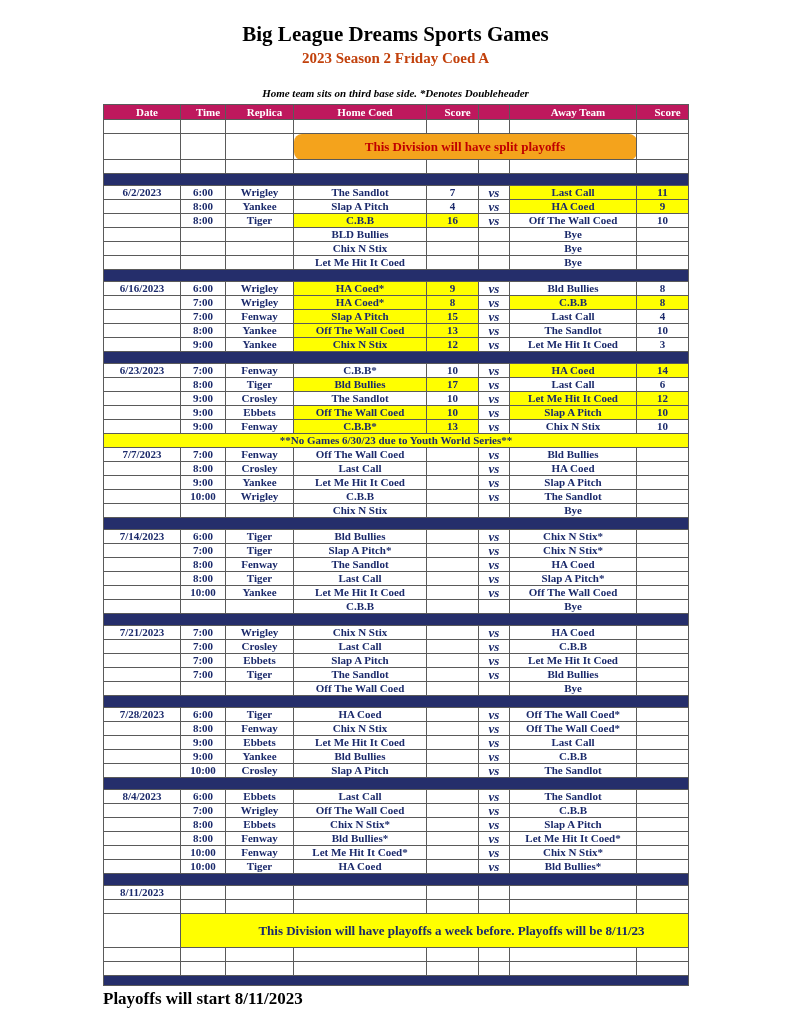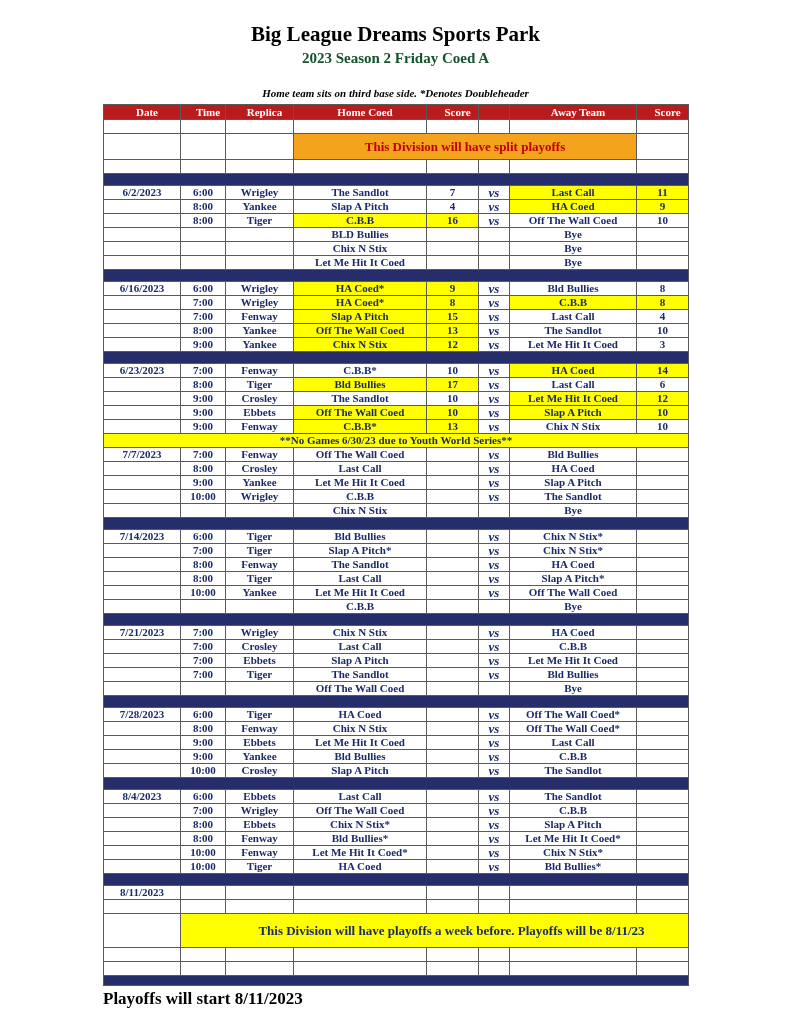--- a/index.html
+++ b/index.html
@@ -1,44 +1,44 @@
 <!DOCTYPE html>
 <html><head>
 <meta charset="utf-8">
 <style>
   html,body { margin:0; padding:0; background:#ffffff; }
   body { width:791px; height:1024px; font-family:"Liberation Serif", serif; }
   .page { position:relative; width:791px; height:1024px; background:#fff; overflow:hidden; }
   .header-block { text-align:center; padding-top:22px; }
   .title { font-size:21px; font-weight:bold; color:#000; margin:0; font-family:"Liberation Serif", serif; }
-  .subtitle { font-size:15px; font-weight:bold; color:#14532d; margin:3px 0 0 0; }
+  .subtitle { font-size:15px; font-weight:bold; color:#c2410c; margin:3px 0 0 0; }
   .note-line { font-size:11px; font-weight:bold; font-style:italic; color:#000; margin:20px 0 5px 0; }
   table.sched { border-collapse:collapse; table-layout:fixed; margin-left:103px; width:585px; }
   .sched th, .sched td {
     border:1px solid #5a5a5a; padding:0 2px;
     font-family:"Liberation Serif", serif; font-weight:bold;
     font-size:11px; color:#1b2a6b; text-align:center;
     height:13px; line-height:13px; white-space:nowrap; overflow:hidden;
   }
-  .sched th { background:#b91c1c; color:#ffffff; height:14px; font-size:11px;padding-left:12px; }
+  .sched th { background:#be185d; color:#ffffff; height:14px; font-size:11px;padding-left:12px; }
   td.sep  { background:#252e6b; height:11px; }
   td.bar  { background:#252e6b; height:9px; }
   td.hl   { background:#ffff00; }
-  td.orange  { background:#f4a31c; color:#c00000; font-size:13px; height:25px; }
+  td.orange  { background:#f4a31c; color:#c00000; font-size:13px; height:25px;border-radius:8px; }
   td.note    { background:#ffff00; font-size:11px; }
   td.playoff { background:#ffff00; font-size:13px; height:33px;padding-left:36px; }
   td.vs { font-style:italic; font-size:13px; }
   .footer-note { margin:3px 0 0 103px; font-size:17px; font-weight:bold; color:#000; }
 </style>
 </head>
 <body>
 
 <div class="page">
   <div class="header-block">
-    <div class="title">Big League Dreams Sports Park</div>
+    <div class="title">Big League Dreams Sports Games</div>
     <div class="subtitle">2023 Season 2 Friday Coed A</div>
     <div class="note-line">Home team sits on third base side.  *Denotes Doubleheader</div>
   </div>
 
   <table class="sched">
     <colgroup>
       <col style="width:77px">
         <col style="width:45px">
         <col style="width:68px">
         <col style="width:133px">

